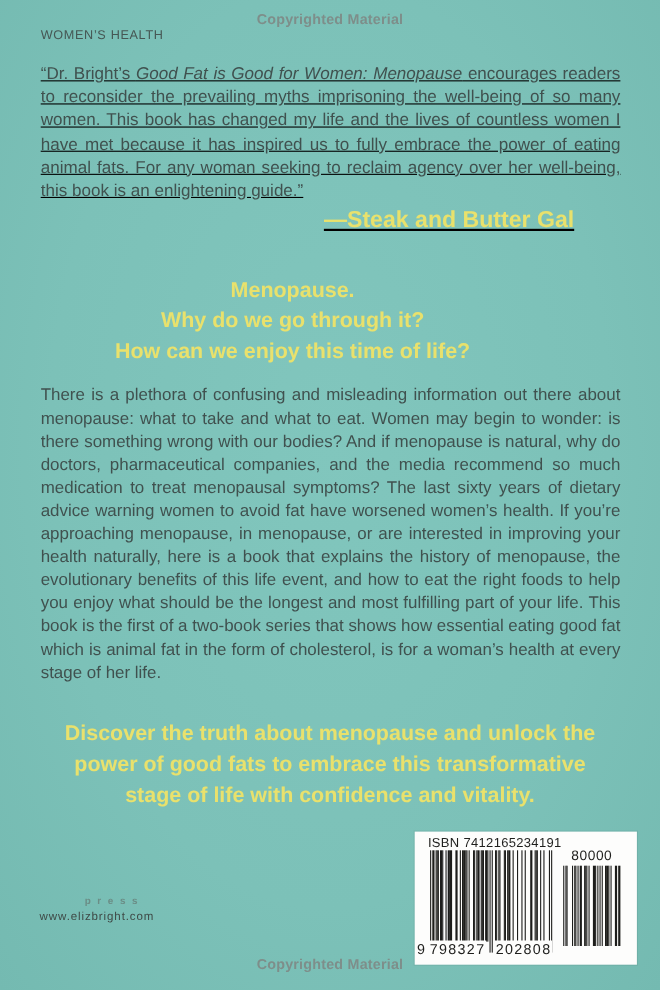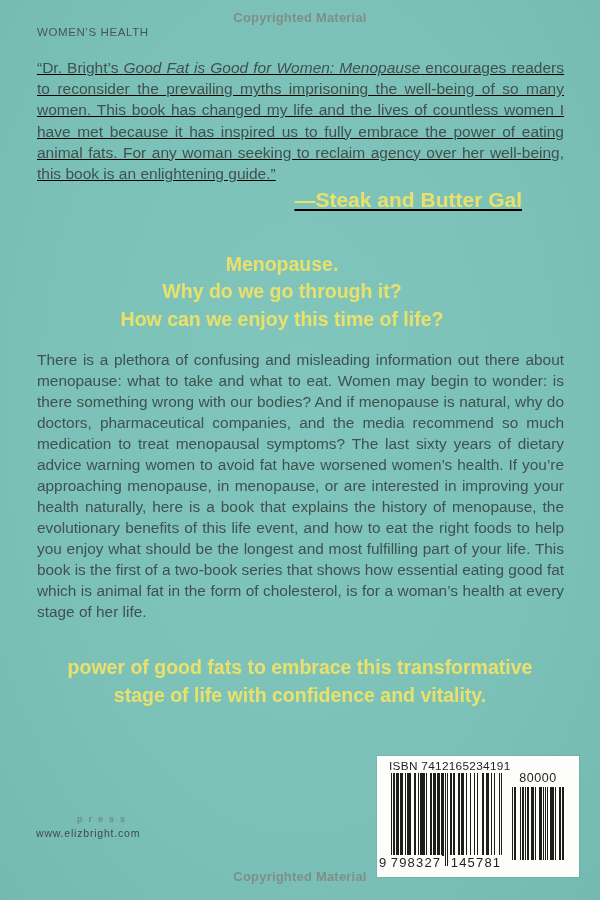--- a/index.html
+++ b/index.html
@@ -29,21 +29,21 @@
     margin:0;font-size:15.5px;line-height:21.2px;color:#40514f;
     text-align:justify;text-justify:inter-word;
   }
   .quote em{font-style:italic;}
   .attribution{
     margin-top:4px;text-align:right;padding-right:42px;
     color:#e9e16c;font-weight:700;font-size:21px;
   }
   .headline{
     position:absolute;left:0;top:251px;width:532px;text-align:center;
-    color:#e9e16c;font-weight:700;font-size:19.5px;line-height:27.3px;padding-left:16px;
+    color:#e9e16c;font-weight:700;font-size:19.5px;line-height:27.3px;
   }
   .description{
     position:absolute;left:37px;top:349px;width:527px;margin:0;
     font-size:15.4px;line-height:21px;color:#40514f;
     text-align:justify;text-justify:inter-word;
   }
   .cta{
     position:absolute;left:0;top:653px;width:600px;text-align:center;
     color:#e9e16c;font-weight:700;font-size:19.5px;line-height:28px;
   }
@@ -104,20 +104,21 @@
 
   <div class="headline">
     <div>Menopause.</div>
     <div>Why do we go through it?</div>
     <div>How can we enjoy this time of life?</div>
   </div>
 
   <p class="description">There is a plethora of confusing and misleading information out there about menopause: what to take and what to eat. Women may begin to wonder: is there something wrong with our bodies? And if menopause is natural, why do doctors, pharmaceutical companies, and the media recommend so much medication to treat menopausal symptoms? The last sixty years of dietary advice warning women to avoid fat have worsened women’s health. If you’re approaching menopause, in menopause, or are interested in improving your health naturally, here is a book that explains the history of menopause, the evolutionary benefits of this life event, and how to eat the right foods to help you enjoy what should be the longest and most fulfilling part of your life. This book is the first of a two-book series that shows how essential eating good fat which is animal fat in the form of cholesterol, is for a woman’s health at every stage of her life.</p>
 
   <div class="cta">
+    <div>Discover the truth about menopause and unlock the</div>
     <div>power of good fats to embrace this transformative</div>
     <div>stage of life with confidence and vitality.</div>
   </div>
 
   <div class="publisher">
     <div class="pub-press">press</div>
     <div class="pub-url">www.elizbright.com</div>
   </div>
 
   <div class="barcode-box">
@@ -216,21 +217,21 @@
         <div style="flex: 0 0 auto; width: 1.18px; height: 83px; background: transparent;"></div>
         <div style="flex: 0 0 auto; width: 1.18px; height: 83px; background: transparent;"></div>
         <div style="flex: 0 0 auto; width: 1.18px; height: 93px; background: rgb(29, 29, 27);"></div>
         <div style="flex: 0 0 auto; width: 1.18px; height: 93px; background: transparent;"></div>
         <div style="flex: 0 0 auto; width: 1.18px; height: 93px; background: rgb(29, 29, 27);"></div>
       </div>
     <div class="digits">
       <span class="lead">9</span>
       <span class="grp">798327</span>
       <span class="gap"></span>
-      <span class="grp">145781</span>
+      <span class="grp">202808</span>
     </div>
     <div class="supp-label">80000</div>
     <div class="bars-supp" id="bars-supp">
         <div style="flex: 0 0 auto; width: 1.1px; height: 73px; background: transparent;"></div>
         <div style="flex: 0 0 auto; width: 1.1px; height: 73px; background: rgb(29, 29, 27);"></div>
         <div style="flex: 0 0 auto; width: 1.1px; height: 73px; background: transparent;"></div>
         <div style="flex: 0 0 auto; width: 1.1px; height: 73px; background: rgb(29, 29, 27);"></div>
         <div style="flex: 0 0 auto; width: 1.1px; height: 73px; background: rgb(29, 29, 27);"></div>
         <div style="flex: 0 0 auto; width: 1.1px; height: 73px; background: transparent;"></div>
         <div style="flex: 0 0 auto; width: 1.1px; height: 73px; background: transparent;"></div>

